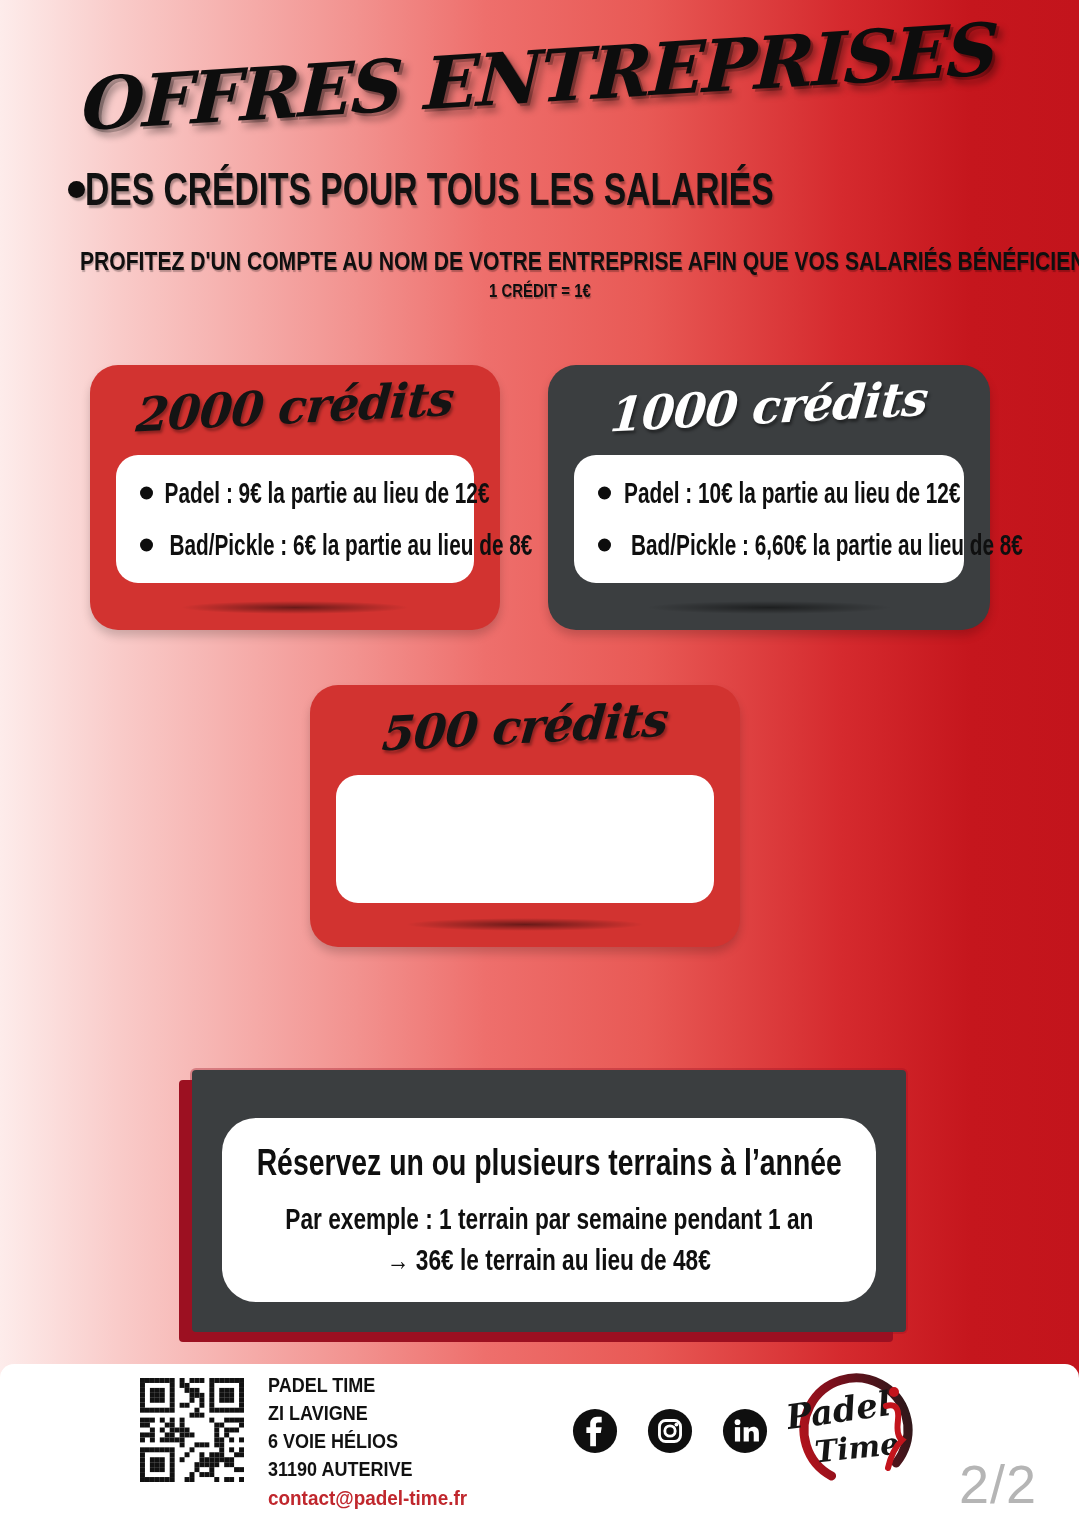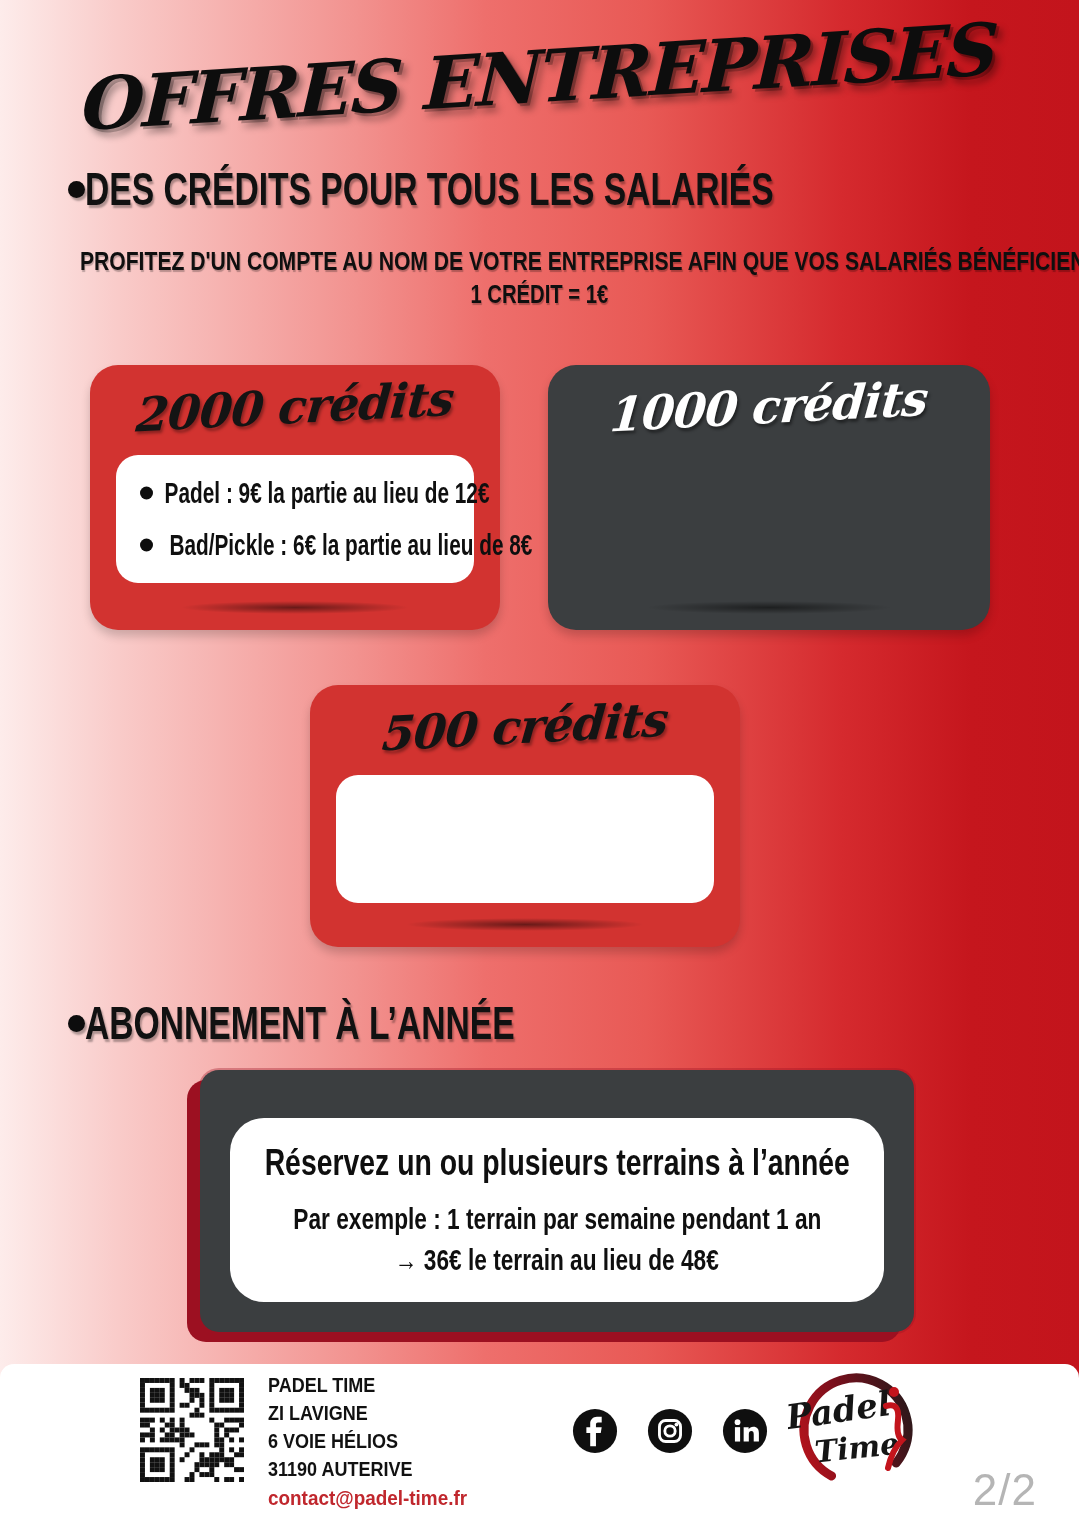--- a/index.html
+++ b/index.html
@@ -33,21 +33,21 @@
   .h1-row{top:166px;}
   .h2-row{top:1000px;}
   
   .subtitle,.equivalence{
     position:absolute;left:0;right:0;text-align:center;
     font-weight:700;color:#0f0f0f;
     text-shadow:1px 2px 1px rgba(0,0,0,.25);
   }
   .subtitle{top:247px;font-size:24px;}
   .subtitle .cond,.equivalence .cond{display:inline-block;transform:scaleX(.88) scaleY(1.1);transform-origin:center;white-space:nowrap;}
-  .equivalence{top:281px;font-size:23px;}
+  .equivalence{top:281px;font-size:17px;}
   
   .credit-card{position:absolute;border-radius:28px;box-shadow:0 6px 10px rgba(0,0,0,.18);}
   .credit-card.red{background:#d23330;}
   .credit-card.dark{background:#3b3e40;}
   .card-2000{left:90px;top:365px;width:410px;height:265px;}
   .card-1000{left:548px;top:365px;width:442px;height:265px;}
   .card-500{left:310px;top:685px;width:430px;height:262px;}
   .card-title{
     margin-top:14px;text-align:center;
     font-family:"DejaVu Serif",serif;font-style:italic;font-weight:700;
@@ -69,22 +69,22 @@
   }
   .card-item{position:relative;text-align:center;}
   .card-item .dot{position:absolute;left:16px;top:50%;transform:translateY(-50%);
     width:13px;height:13px;border-radius:50%;background:#0d0d0d;}
   .card-item .txt{
     font-size:26px;font-weight:700;color:#0f0f0f;
     display:inline-block;transform:scaleX(.8) scaleY(1.1);transform-origin:center;white-space:nowrap;
   }
   
   .annual-card{
-    position:absolute;left:200px;top:1070px;width:714px;height:262px;
-    background:#3b3e40;border-radius:19px;
+    position:absolute;left:192px;top:1070px;width:714px;height:262px;
+    background:#3b3e40;border-radius:4px;
     box-shadow:-13px 10px 0 #9c1021,0 0 0 2px rgba(156,16,33,.35);
   }
   .annual-inner{
     position:absolute;left:30px;right:30px;top:48px;bottom:30px;
     background:#ffffff;border-radius:34px;
     display:flex;flex-direction:column;align-items:center;justify-content:center;gap:10px;
   }
   .annual-title{font-size:33px;font-weight:700;color:#0f0f0f;
     display:inline-block;transform:scaleX(.86) scaleY(1.1);white-space:nowrap;margin-bottom:12px;}
   .annual-line{font-size:27px;font-weight:700;color:#0f0f0f;
@@ -98,21 +98,21 @@
   .address{position:absolute;left:268px;top:8px;line-height:27px;}
   .address .line{font-size:20px;font-weight:700;color:#111;
     display:inline-block;transform:scaleX(.9);transform-origin:left;white-space:nowrap;}
   .address .email{font-size:21px;font-weight:700;color:#c0272d;text-decoration:none;
     display:inline-block;transform:scaleX(.9);transform-origin:left;white-space:nowrap;}
   .social{position:absolute;left:572px;top:44px;display:flex;gap:29px;}
   .social .s-icon{width:46px;height:46px;display:block;cursor:pointer;}
   .logo{position:absolute;left:788px;top:2px;width:144px;height:134px;}
   .page-num{
     position:absolute;right:42px;bottom:6px;
-    font-size:44px;color:#b5b5b5;letter-spacing:1px;
+    font-size:54px;color:#b5b5b5;letter-spacing:1px;
   }
 </style>
 </head>
 <body>
 
 <div class="page">
 
   <div class="main-title">OFFRES ENTREPRISES</div>
 
   <div class="h-row h1-row">
@@ -136,32 +136,38 @@
       </div>
       <div class="card-item">
         <span class="dot"></span>
         <span class="txt">Bad/Pickle : 6€ la partie au lieu de 8€</span>
       </div>
     </div>
   </div>
 
   <div class="credit-card dark card-1000">
     <div class="card-title">1000 crédits</div>
+    <div class="card-inner">
+      <div class="card-item">
+        <span class="dot"></span>
+        <span class="txt">Padel : 10€ la partie au lieu de 12€</span>
+      </div>
+      <div class="card-item">
+        <span class="dot"></span>
+        <span class="txt">Bad/Pickle : 6,60€ la partie au lieu de 8€</span>
+      </div>
+    </div>
   </div>
 
   <div class="credit-card red card-500">
     <div class="card-title">500 crédits</div>
     <div class="card-inner">
     </div>
   </div>
 
-  <div class="h-row h2-row">
-    <span class="h-bullet"></span>
-    <span class="h-text">ABONNEMENT À L’ANNÉE</span>
-  </div>
 
   <div class="annual-card">
     <div class="annual-inner">
       <span class="annual-title">Réservez un ou plusieurs terrains à l’année</span>
       <span class="annual-line">Par exemple : 1 terrain par semaine pendant 1 an</span>
       <span class="annual-line">→ 36€ le terrain au lieu de 48€</span>
     </div>
   </div>
 
   <div class="footer">

